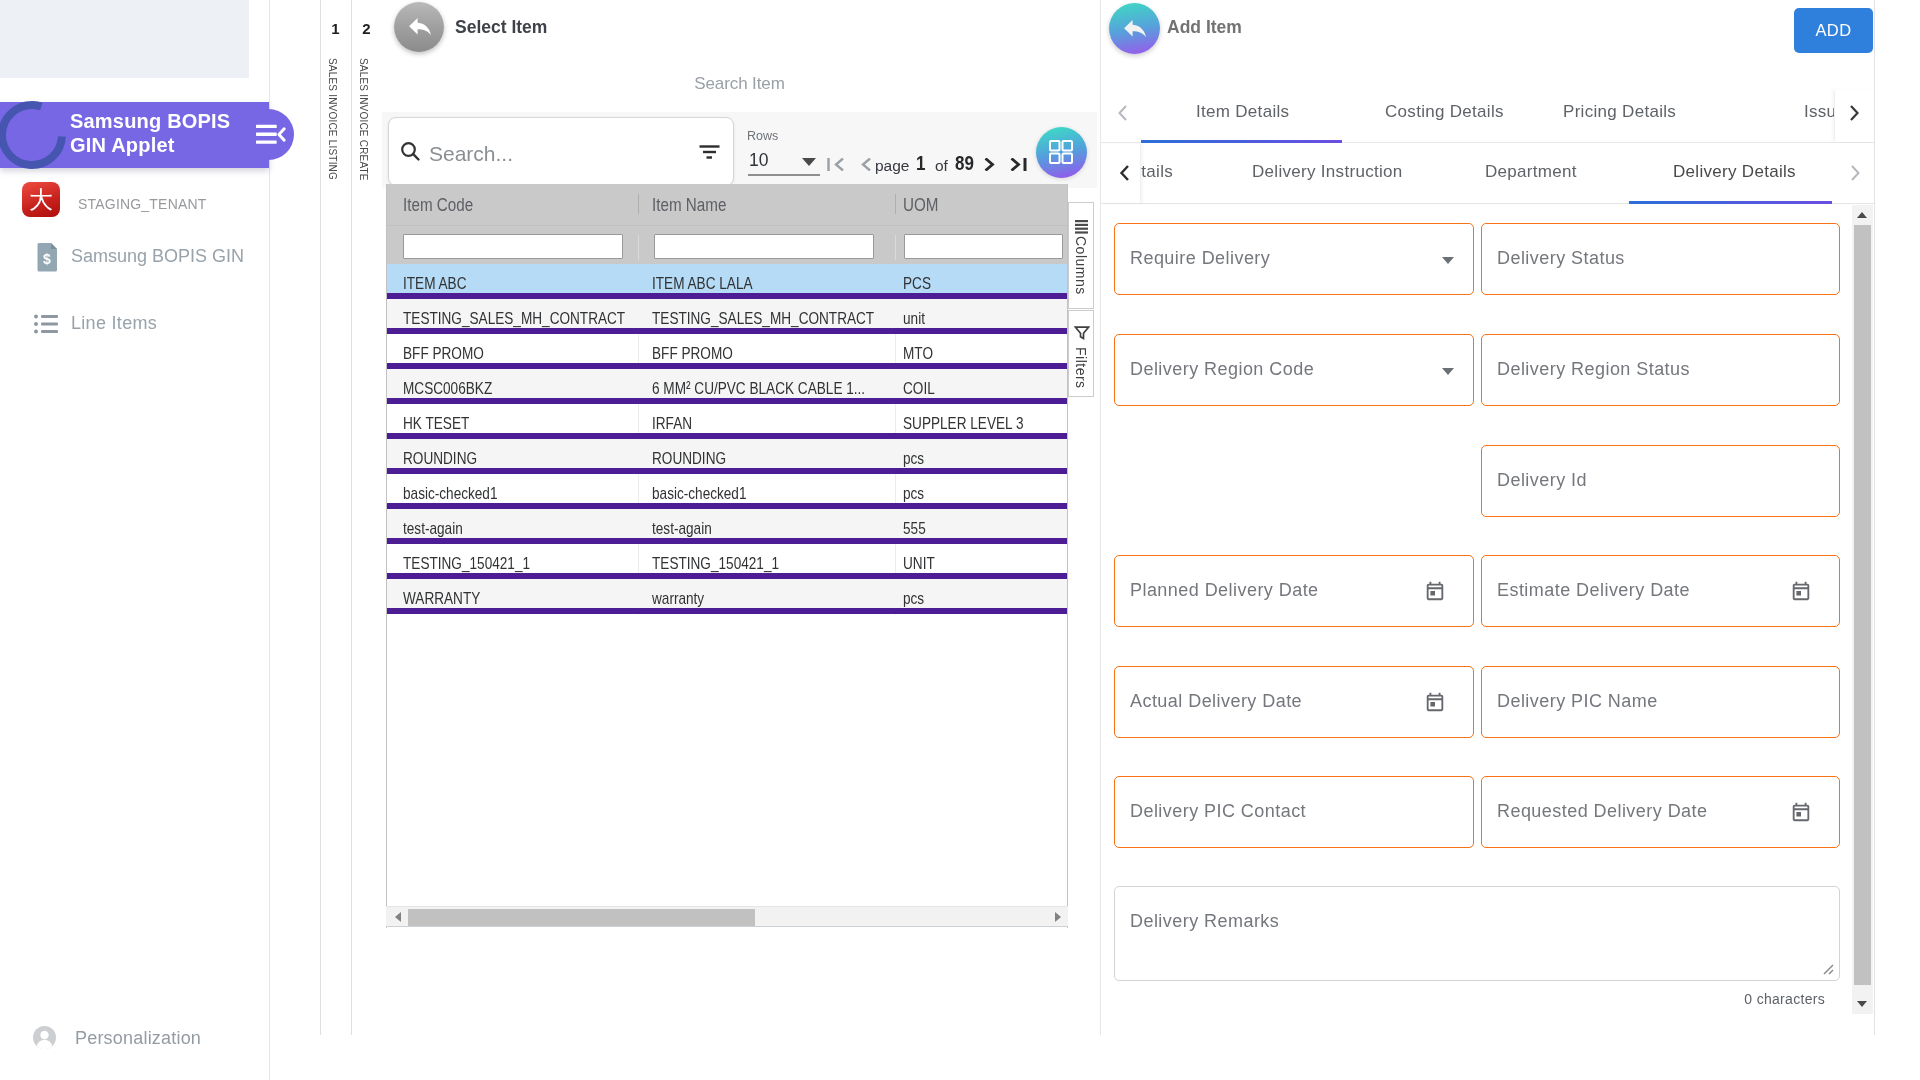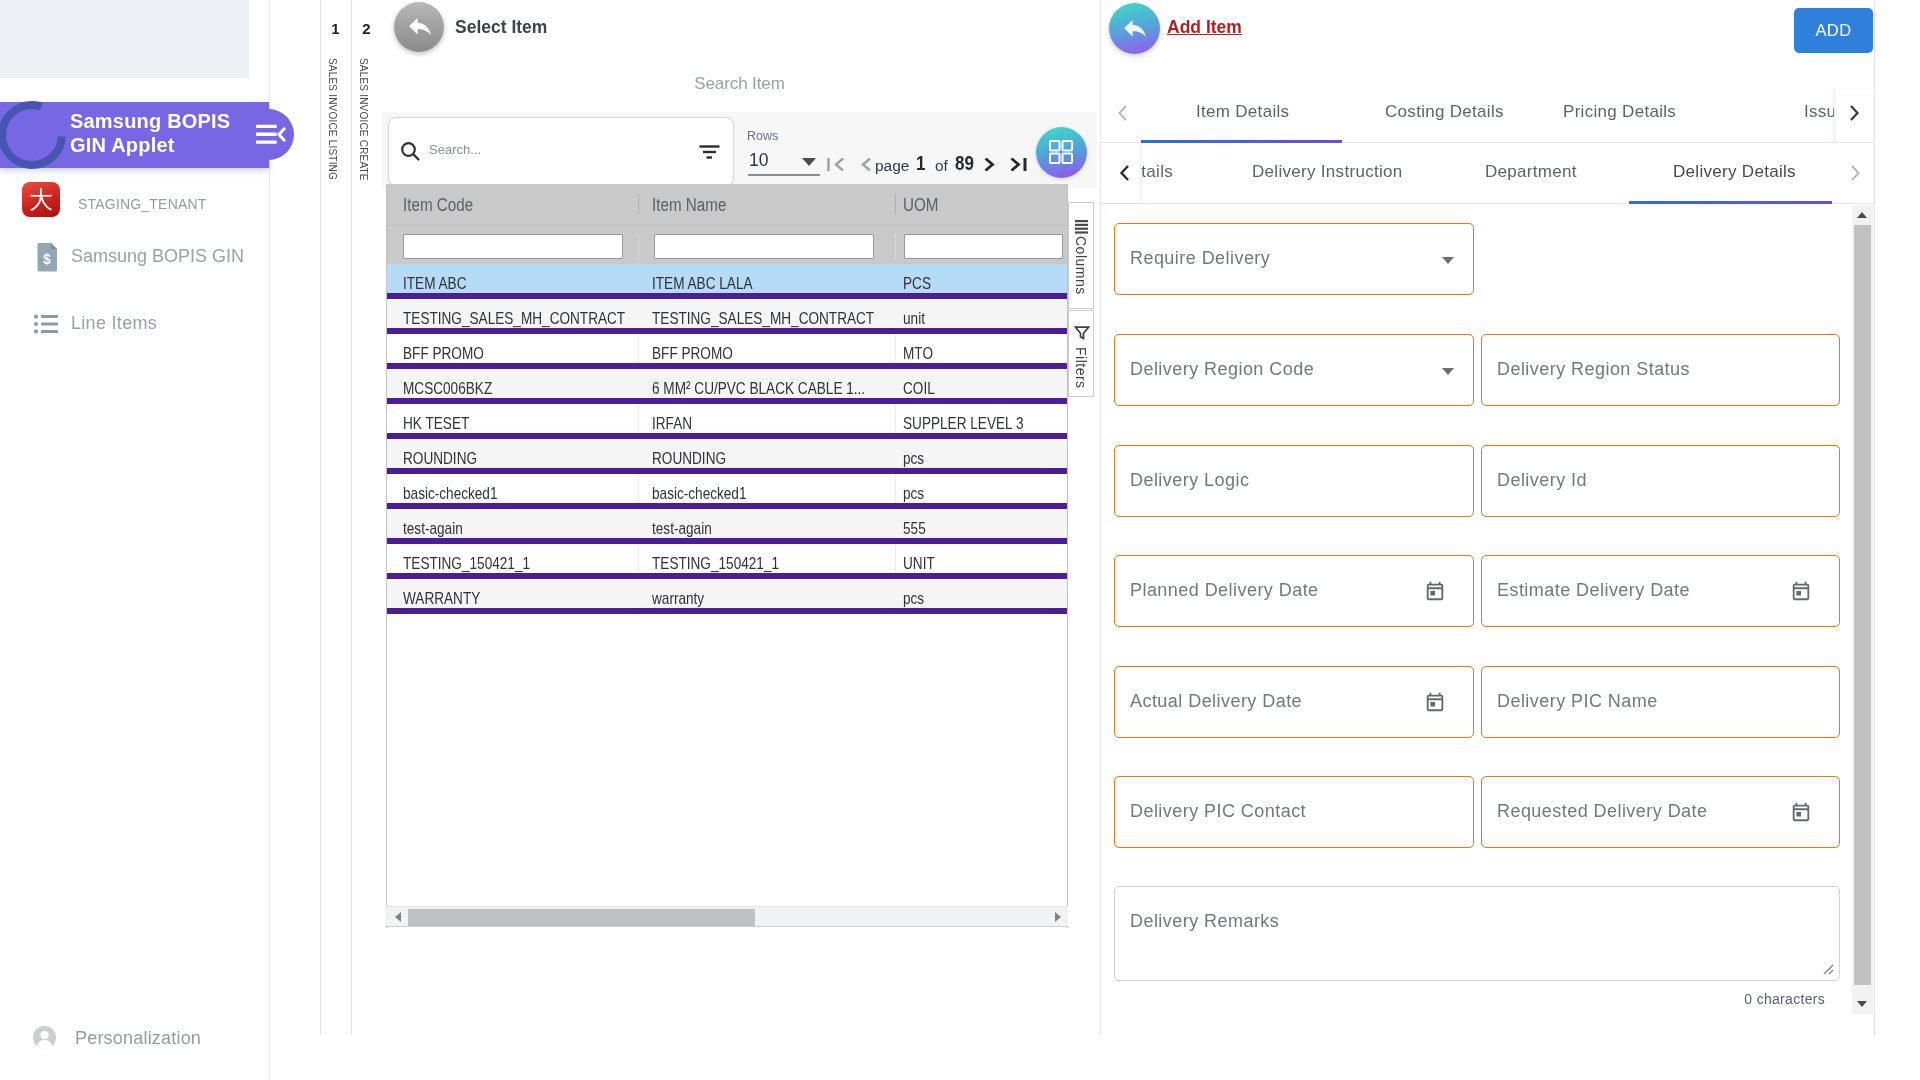--- a/index.html
+++ b/index.html
@@ -30,21 +30,21 @@
 .vtext { top:58px; font-size:10px; color:#4a4a4a; letter-spacing:.2px; writing-mode:vertical-rl; text-orientation:sideways; white-space:nowrap; }
 
 
 #mid { left:382px; top:0; width:715px; height:1035px; background:#fff; }
 #backgray { left:12px; top:2px; width:50px; height:50px; border-radius:50%; background:linear-gradient(180deg,#b9b9b9 0%,#a2a2a2 45%,#8b8b8b 100%); box-shadow:0 2px 5px rgba(0,0,0,.25); }
 #seltitle { left:73px; top:17px; font-size:17.5px; font-weight:bold; color:#3f4349; }
 #searchitem { left:0; top:74px; width:715px; text-align:center; font-size:17px; color:#9aa0a6; letter-spacing:-.1px; }
 #underline1 { left:0; top:112px; width:710px; height:2px; background:linear-gradient(90deg,#2a6fd8 0%,#2a6fd8 55%,#5d4be0 100%); }
 #ctrlstrip { left:0; top:112px; width:715px; height:76px; background:#f7f7f8; }
 #searchbox { left:6px; top:5px; width:346px; height:69px; background:#fff; border:1px solid #d6d6d6; border-radius:8px; box-shadow:0 1px 3px rgba(0,0,0,.08); }
-#searchph { left:47px; top:30px; font-size:13px; color:#8a8f94; }
+#searchph { left:47px; top:30px; font-size:21px; color:#8a8f94; }
 #rowslab { left:365px; top:17px; font-size:12.5px; color:#6f7479; }
 #rowsval { left:367px; top:38px; font-size:17.5px; color:#2f3337; }
 #rowsline { left:366px; top:62px; width:72px; height:1.5px; background:#8f8f8f; }
 .pgtext { top:45px; font-size:15.5px; color:#35383c; }
 .pgdig { top:40px; font-size:20px; font-weight:bold; color:#26282a; transform:scaleX(.85); transform-origin:0 50%; }
 #gridbtn { left:654px; top:15px; width:51px; height:51px; border-radius:50%; background:linear-gradient(168deg,#3ce0c5 0%,#52a0dc 50%,#9b50ee 100%); box-shadow:0 1px 4px rgba(0,0,0,.15); }
 
 
 #tbl { left:4px; top:184px; width:682px; height:744px; }
 #thead { height:42px; background:#c9c9c9; border-bottom:1px solid #bfbfbf; }
@@ -64,21 +64,21 @@
 
 
 .sidetab { left:686px; width:26px; background:#fff; border:1px solid #ccc; }
 .vticon { position:absolute; left:5px; }
 .vtlabel { position:absolute; left:4px; font-size:14px; color:#424242; letter-spacing:.5px; writing-mode:vertical-rl; text-orientation:sideways; }
 
 
 #rp { left:1100px; top:0; width:774px; height:1035px; background:#fff; border-left:1px solid #e6e6e6; }
 #rpborder { left:1874px; top:0; width:1px; height:1035px; background:#e3e3e3; }
 #backgrad { left:8px; top:3px; width:51px; height:51px; border-radius:50%; background:linear-gradient(170deg,#3ddcc1 0%,#58a0dc 52%,#9c55ec 100%); box-shadow:0 2px 5px rgba(0,0,0,.2); }
-#additemtx { left:66px; top:17px; font-size:17.5px; font-weight:bold; color:#b91c1c;text-decoration:underline; }
+#additemtx { left:66px; top:17px; font-size:17.5px; font-weight:bold; color:#737373; }
 #addbtn { left:693px; top:8px; width:79px; height:45px; background:#2f80dd; border-radius:5px; color:#fff; font-size:16.5px; letter-spacing:.4px; text-align:center; line-height:45px; }
 .tabtx { position:absolute; font-size:17px; color:#5f6368; white-space:nowrap; letter-spacing:.3px; }
 #tabs1 .tabtx { top:12px !important; }
 #tabs2 .tabtx { top:18px !important; }
 #tabs1 { left:0; top:90px; width:774px; height:53px; border-bottom:1px solid #e8e8e8; }
 #tabs2 { left:0; top:144px; width:774px; height:60px; border-bottom:1px solid #e5e5e5; }
 .gradline { position:absolute; height:3px; background:linear-gradient(90deg,#2a6fd8 0%,#6c4ee0 100%); }
 
 
 .fld { position:absolute; width:360px; height:72px; border:1px solid #f97316; border-radius:5px; background:#fff; }
@@ -338,29 +338,29 @@
       <svg class="abs" style="left:749px; top:20px;" width="11" height="18" viewBox="0 0 11 18">
           <path d="M2 2 L8.5 9 L2 16" stroke="#b5b9bd" stroke-width="2" fill="none"></path>
         </svg>
       <div class="gradline" style="left:528px; top:57px; width:203px;"></div>
     </div>
 
     <div class="fld" style="left:13px; top:223px;">
         <span class="lab">Require Delivery</span>
         <span class="caret"></span>
       </div>
+    <div class="fld" style="left:380px; top:223px; width:359px;">
+        <span class="lab">Delivery Status</span>
+      </div>
     <div class="fld" style="left:13px; top:334px;">
         <span class="lab">Delivery Region Code</span>
         <span class="caret"></span>
       </div>
     <div class="fld" style="left:380px; top:334px; width:359px;">
         <span class="lab">Delivery Region Status</span>
-      </div>
-    <div class="fld" style="left:13px; top:445px;">
-        <span class="lab">Delivery Logic</span>
       </div>
     <div class="fld" style="left:380px; top:445px; width:359px;">
         <span class="lab">Delivery Id</span>
       </div>
     <div class="fld" style="left:13px; top:555px;">
         <span class="lab">Planned Delivery Date</span>
       <svg class="calic" width="22" height="22" viewBox="0 0 24 24">
           <path d="M19 4h-1V2h-2v2H8V2H6v2H5c-1.1 0-2 .9-2 2v14c0 1.1.9 2 2 2h14c1.1 0 2-.9 2-2V6c0-1.1-.9-2-2-2zm0 16H5V10h14v10zM5 8V6h14v2H5zm2 4h5v5H7v-5z" fill="#64676b"></path>
         </svg>
       </div>

